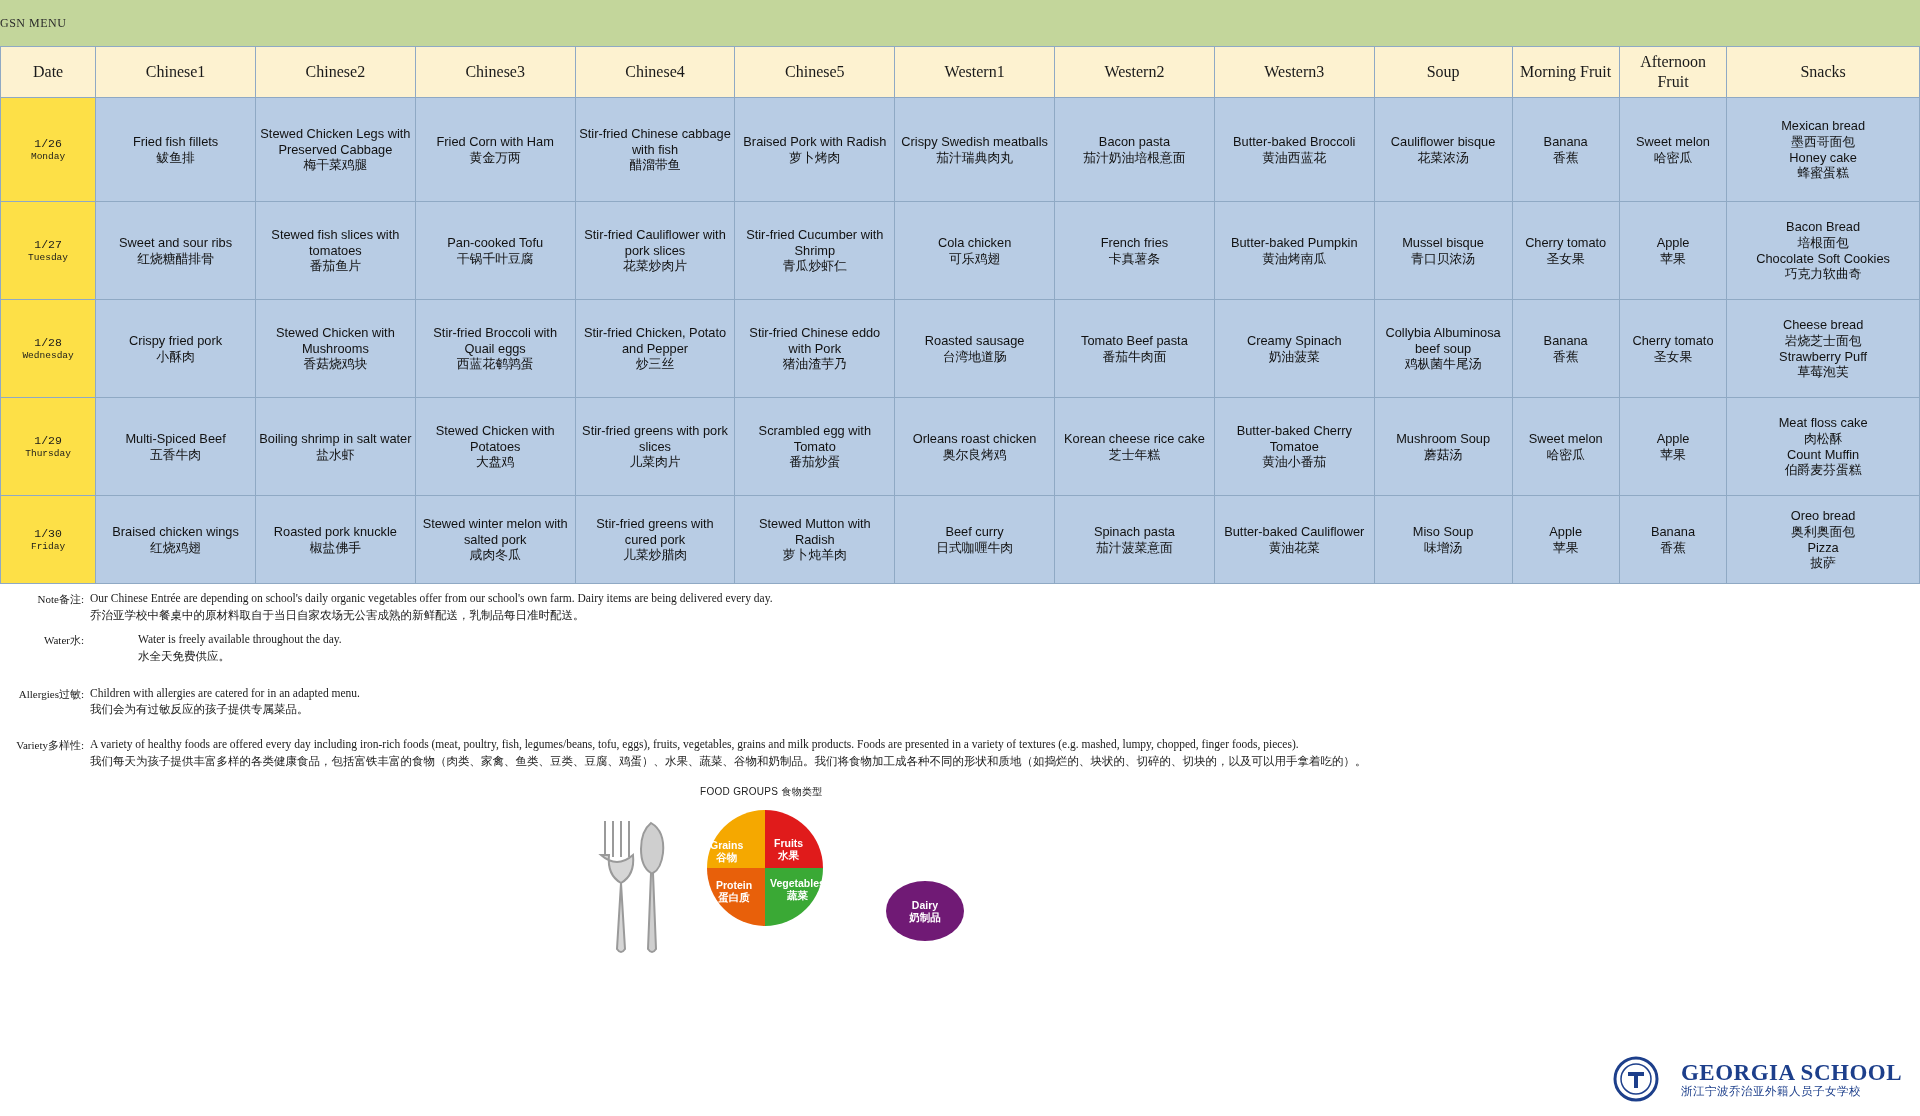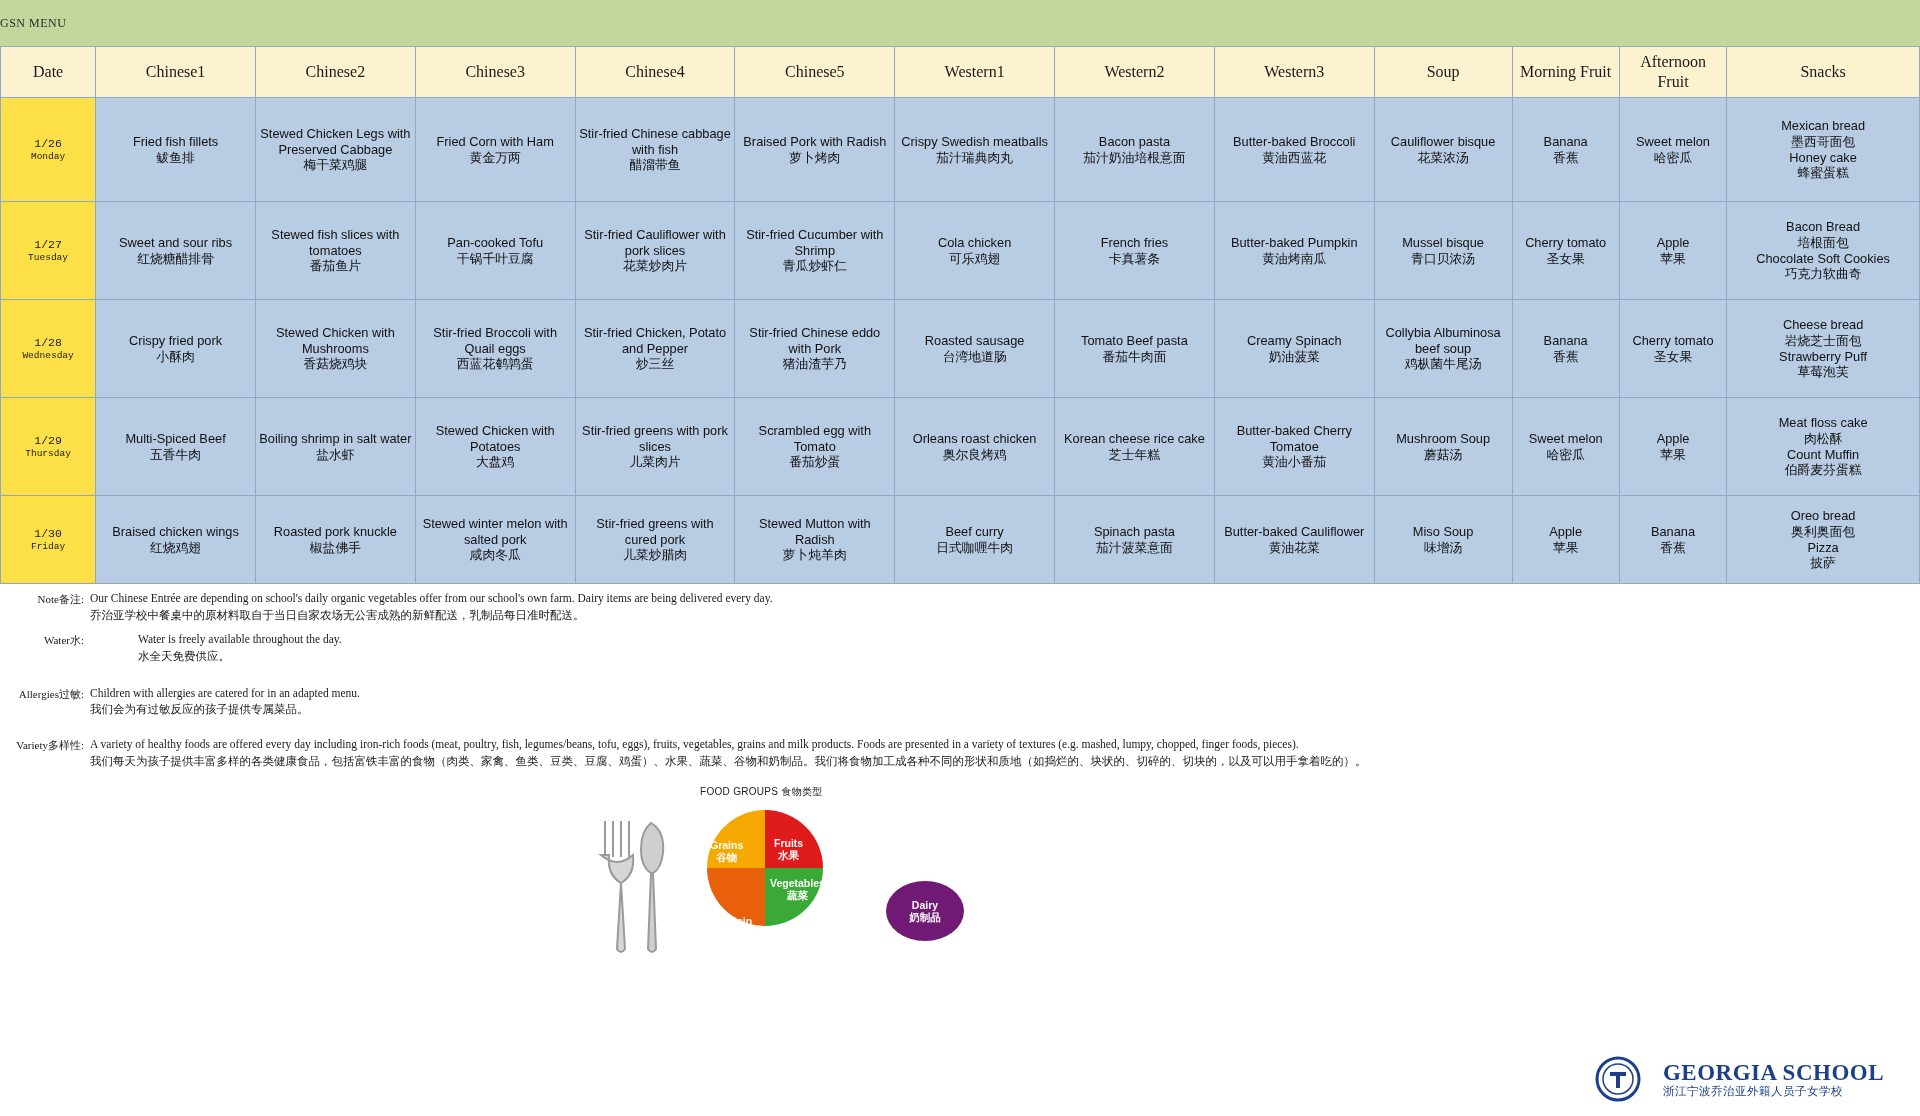--- a/index.html
+++ b/index.html
@@ -135,21 +135,21 @@
     flex-direction: column;
     align-items: center;
     justify-content: center;
     line-height: 1.2;
   }
   .cutlery { position: absolute; left: 575px; top: 28px; }
 
   
   .logo {
     position: absolute;
-    right: 36px;
+    right: 18px;
     bottom: 14px;
     display: flex;
     align-items: center;
     gap: 22px;
   }
   .logo-text { line-height: 1.05; }
   .logo-en {
     font-family: "Liberation Serif", serif;
     font-size: 23px;
     font-weight: bold;
@@ -543,21 +543,21 @@
         <path d="M65 65 L7 65 A58 58 0 0 1 65 7 Z" fill="#f5a800"></path>
       </svg>
       <div class="pie-label" style="left:74px; top:34px;">
         <span>Fruits</span><br>
         <span>水果</span>
       </div>
       <div class="pie-label" style="left:70px; top:74px;">
         <span>Vegetables</span><br>
         <span>蔬菜</span>
       </div>
-      <div class="pie-label" style="left:16px; top:76px;margin-top:36px;">
+      <div class="pie-label" style="left:16px; top:76px;">
         <span>Protein</span><br>
         <span>蛋白质</span>
       </div>
       <div class="pie-label" style="left:10px; top:36px;">
         <span>Grains</span><br>
         <span>谷物</span>
       </div>
     </div>
 
     <div class="dairy-bubble">

